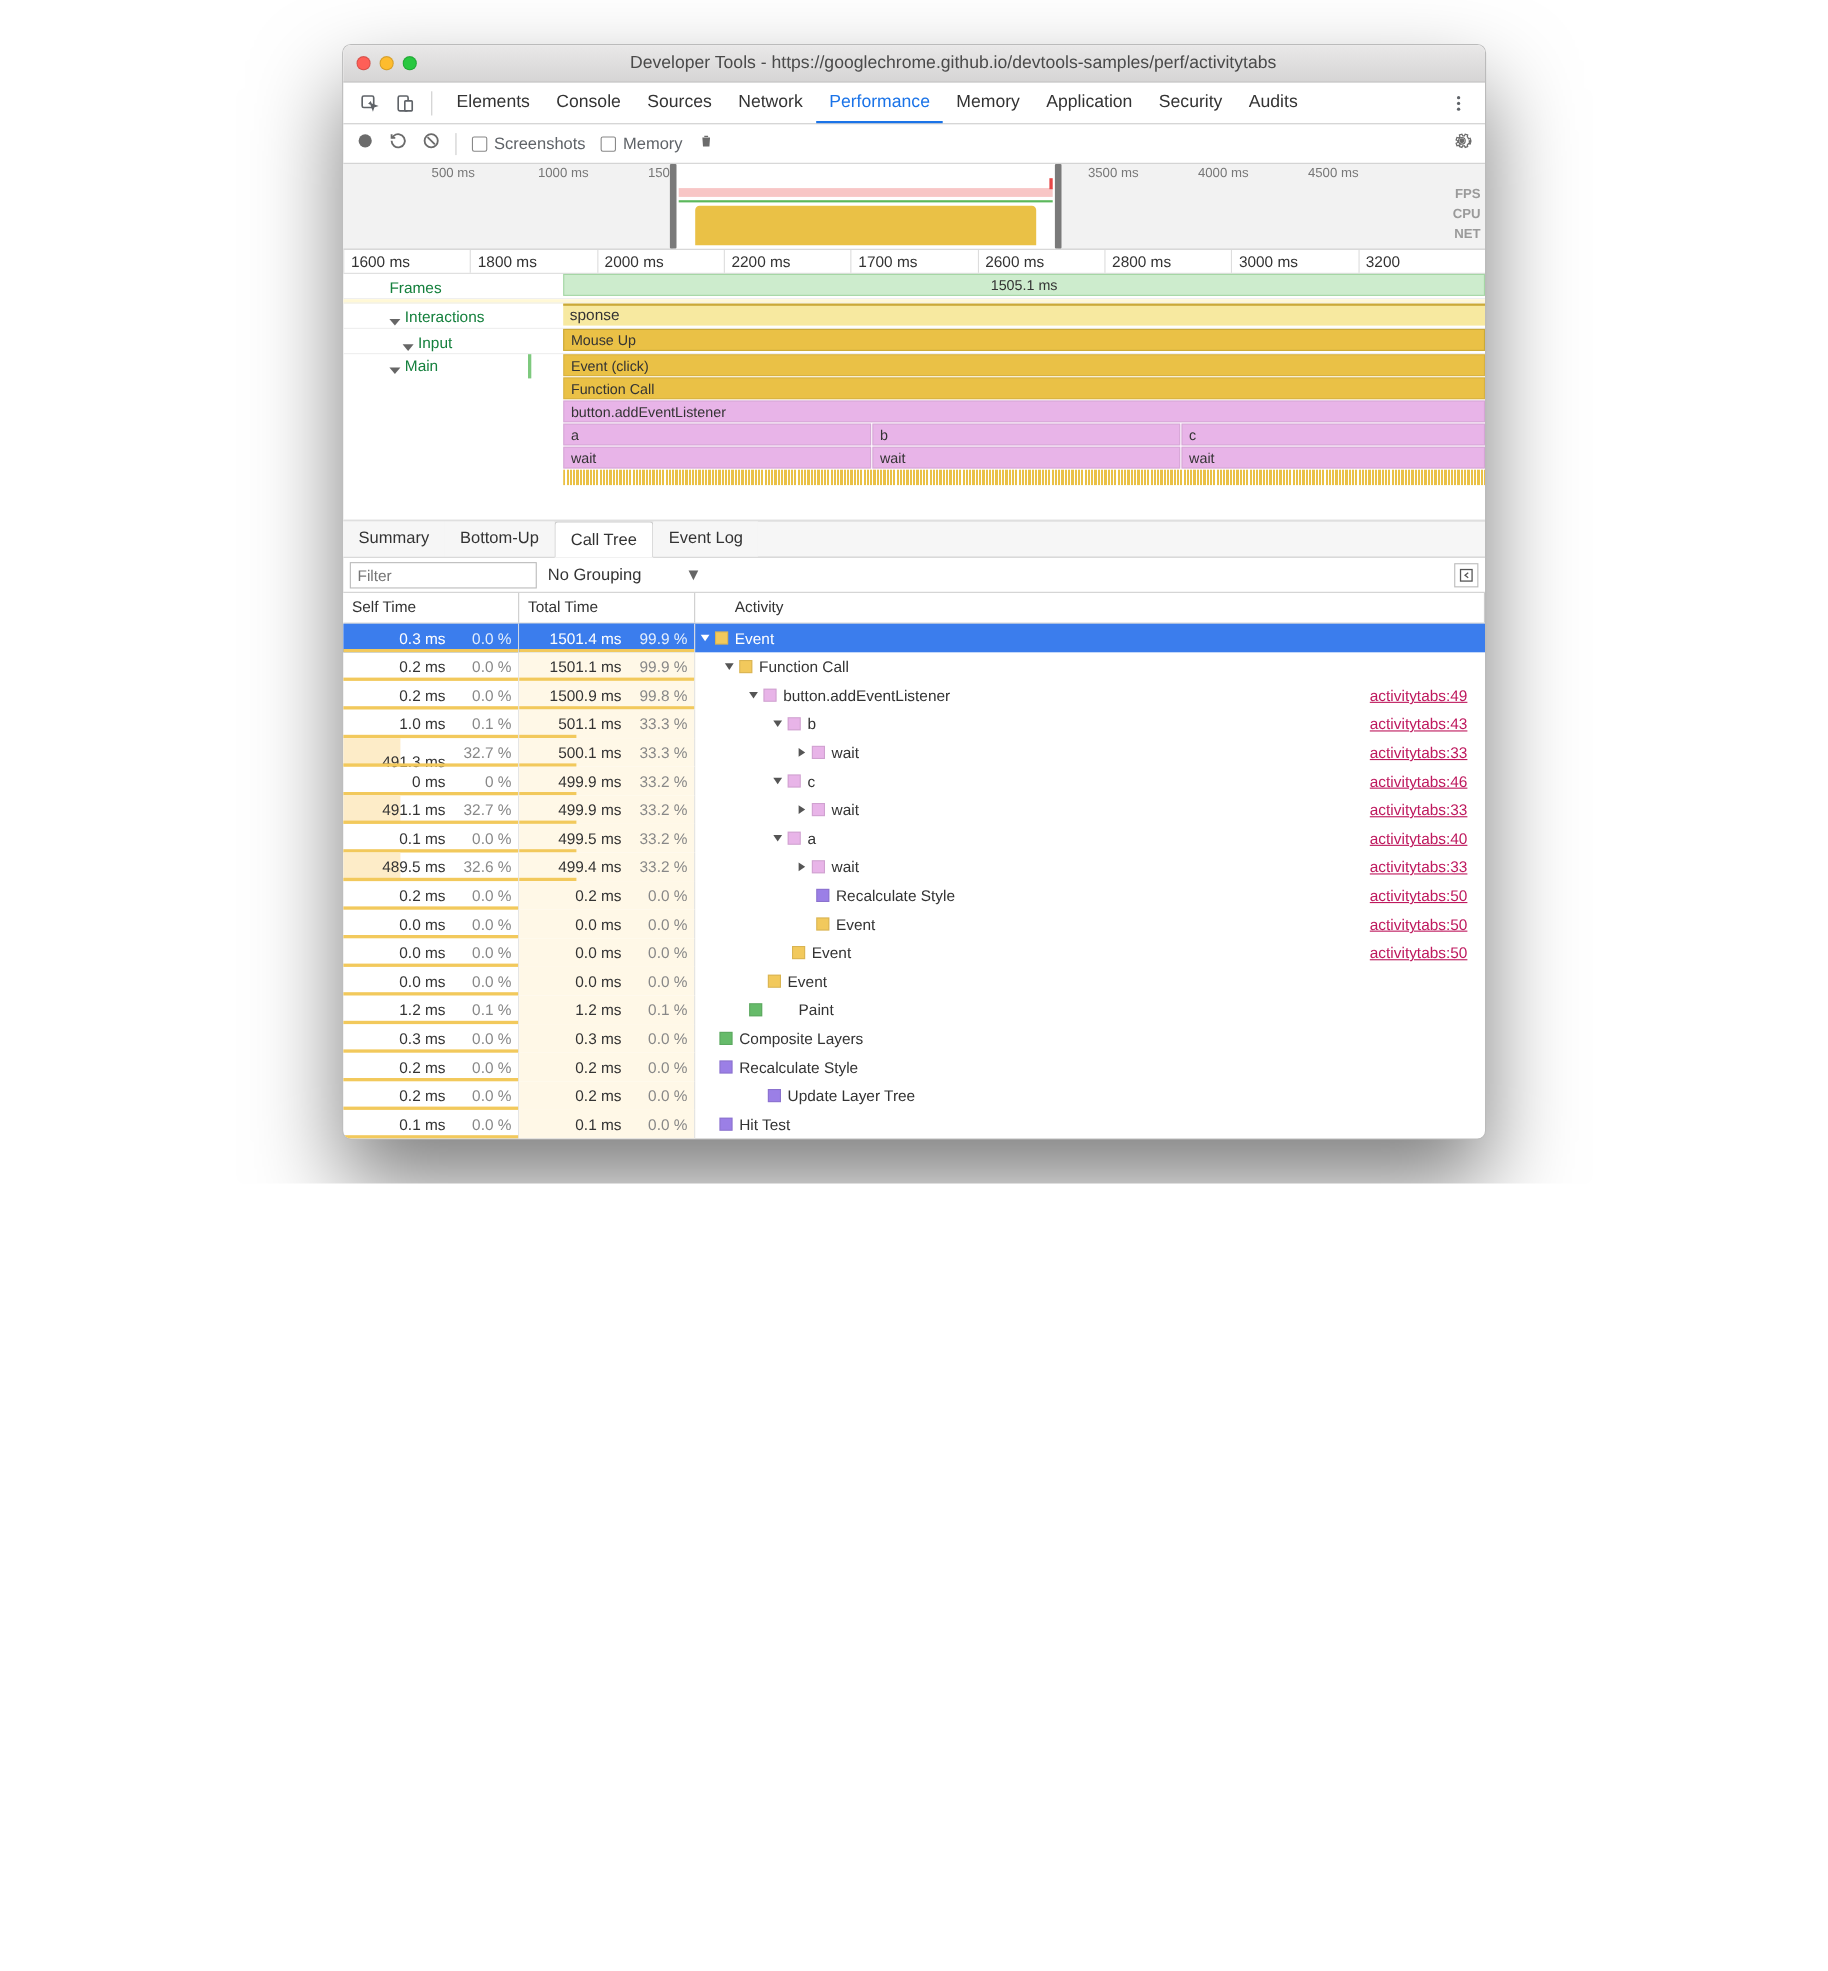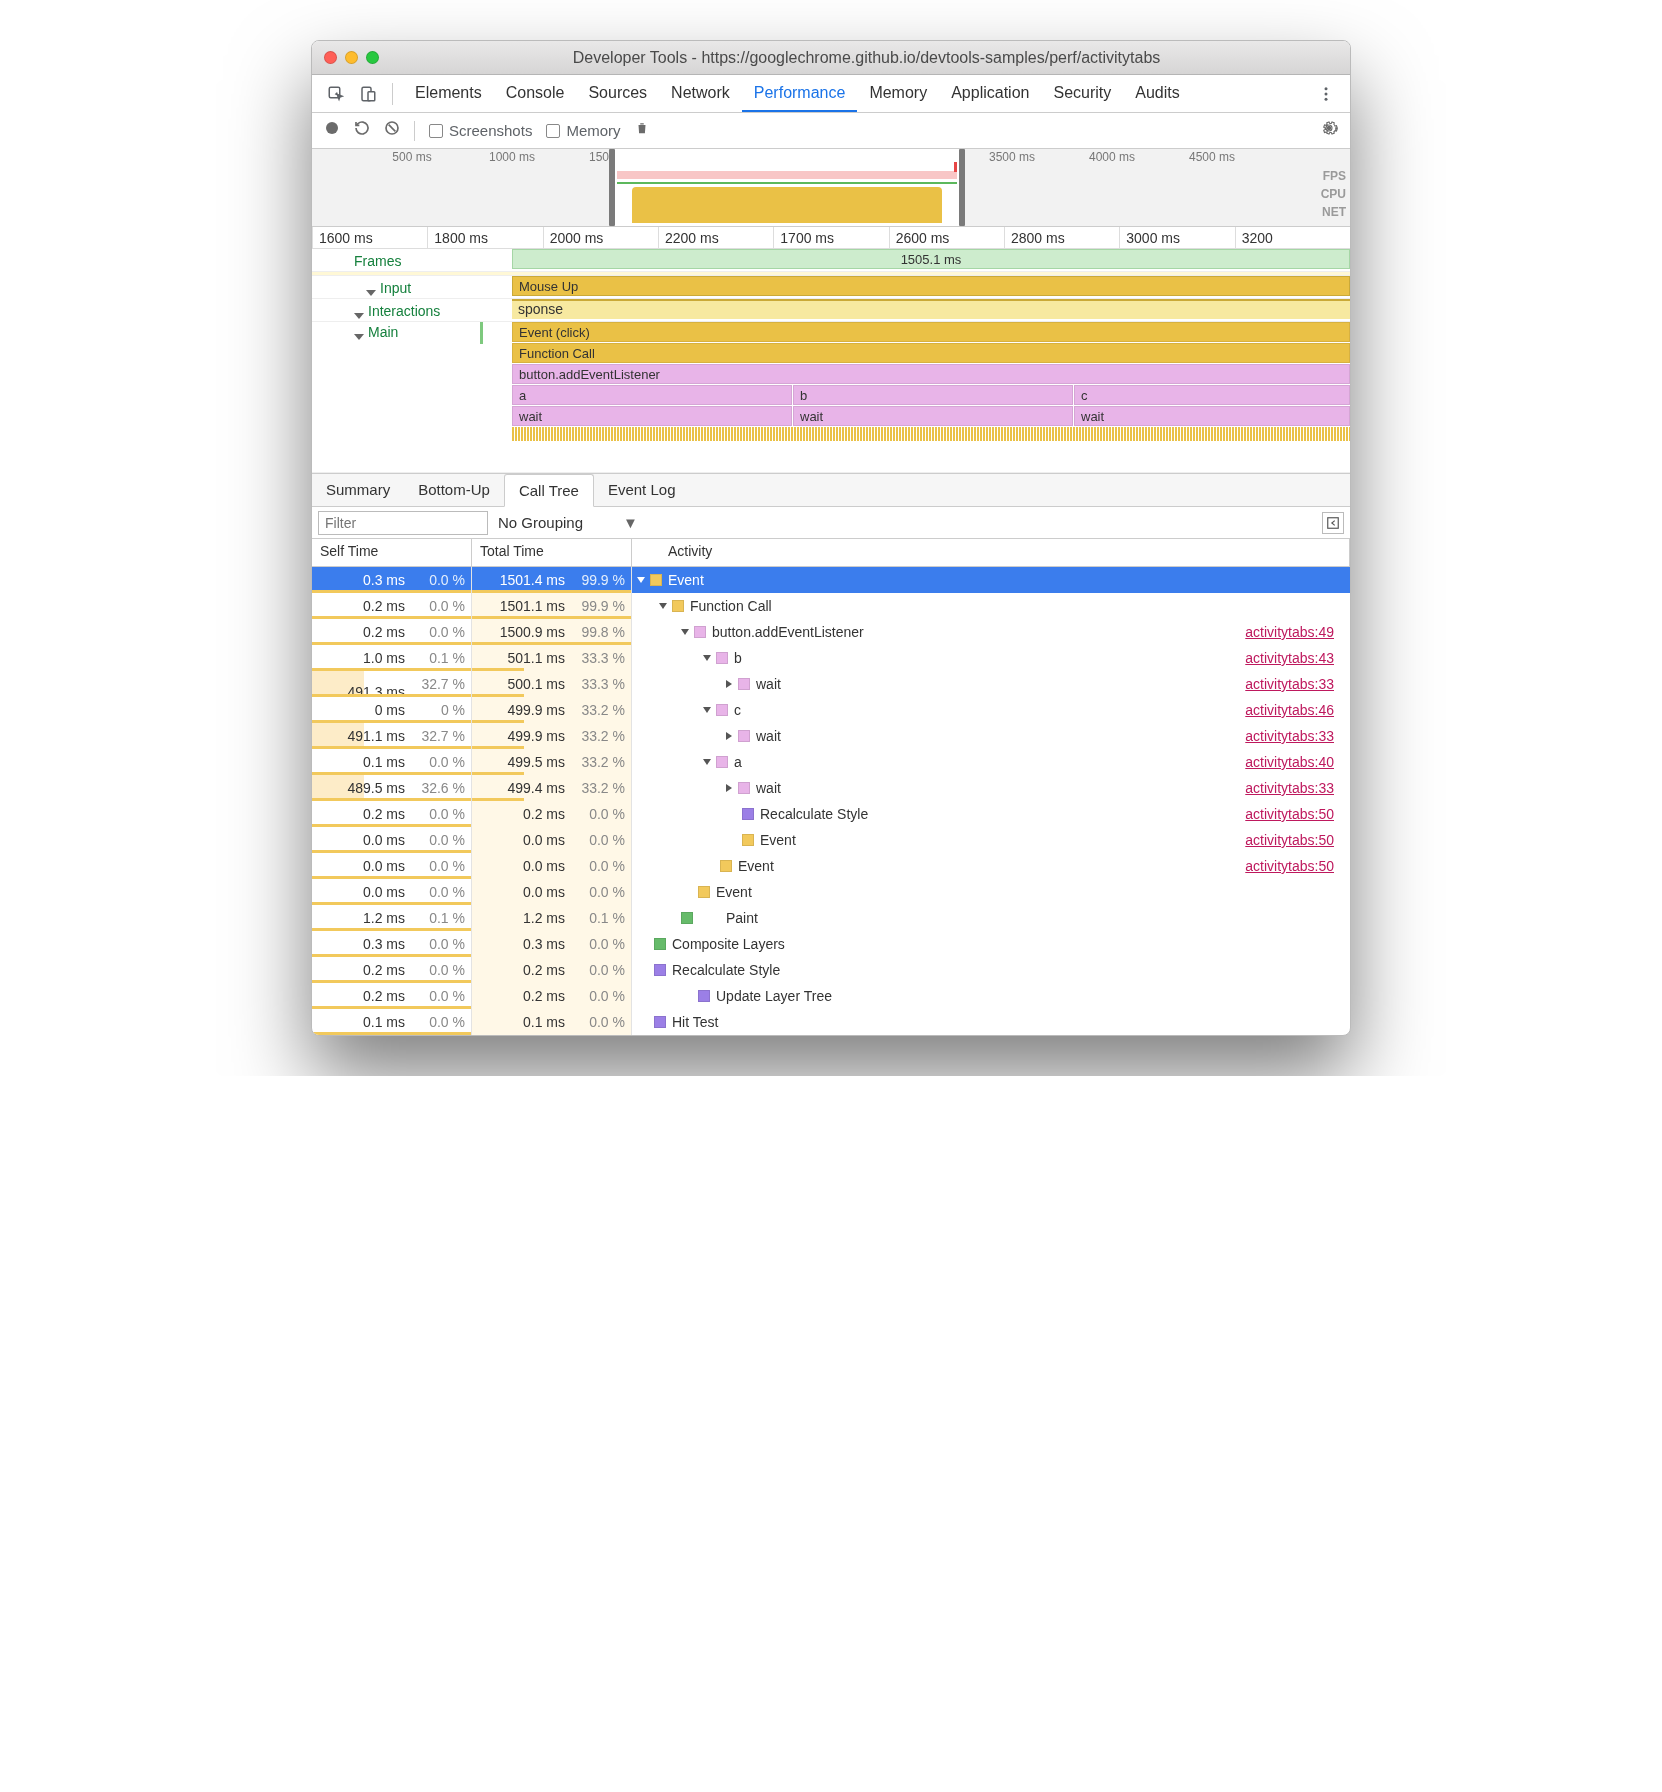--- a/index.html
+++ b/index.html
@@ -188,36 +188,36 @@
     <div class="lane-body">
       <div class="frame-bar">1505.1 ms</div>
     </div>
   </div>
   <div class="lane" style="height:4px;background:#fff8d6">
       <div class="lane-label"></div>
       <div class="lane-body"></div>
     </div>
 
   <div class="lane">
+    <div class="lane-label">
+        <span class="arrow"></span>
+        <span>Interactions</span>
+      </div>
+    <div class="lane-body">
+        <div class="interaction-bar" style="padding-left:6px">sponse</div>
+      </div>
+  </div>
+
+  <div class="lane">
     <div class="lane-label" style="padding-left:16px">
         <span class="arrow"></span>
         <span>Input</span>
       </div>
     <div class="lane-body">
         <div class="bar" style="left:62px;right:0;background:#eac146;border-color:#caa938;">Mouse Up</div>
-      </div>
-  </div>
-
-  <div class="lane">
-    <div class="lane-label">
-        <span class="arrow"></span>
-        <span>Interactions</span>
-      </div>
-    <div class="lane-body">
-        <div class="interaction-bar" style="padding-left:6px">sponse</div>
       </div>
   </div>
 
   <div class="lane" style="min-height:150px;align-items:flex-start">
     <div class="lane-label">
         <span class="arrow"></span>
         <span>Main</span>
       </div>
     <div class="lane-body flame-stack" style="min-height:150px">
       <div style="position:absolute;left:30px;top:0;width:3px;height:22px;background:#7ec97e"></div>

